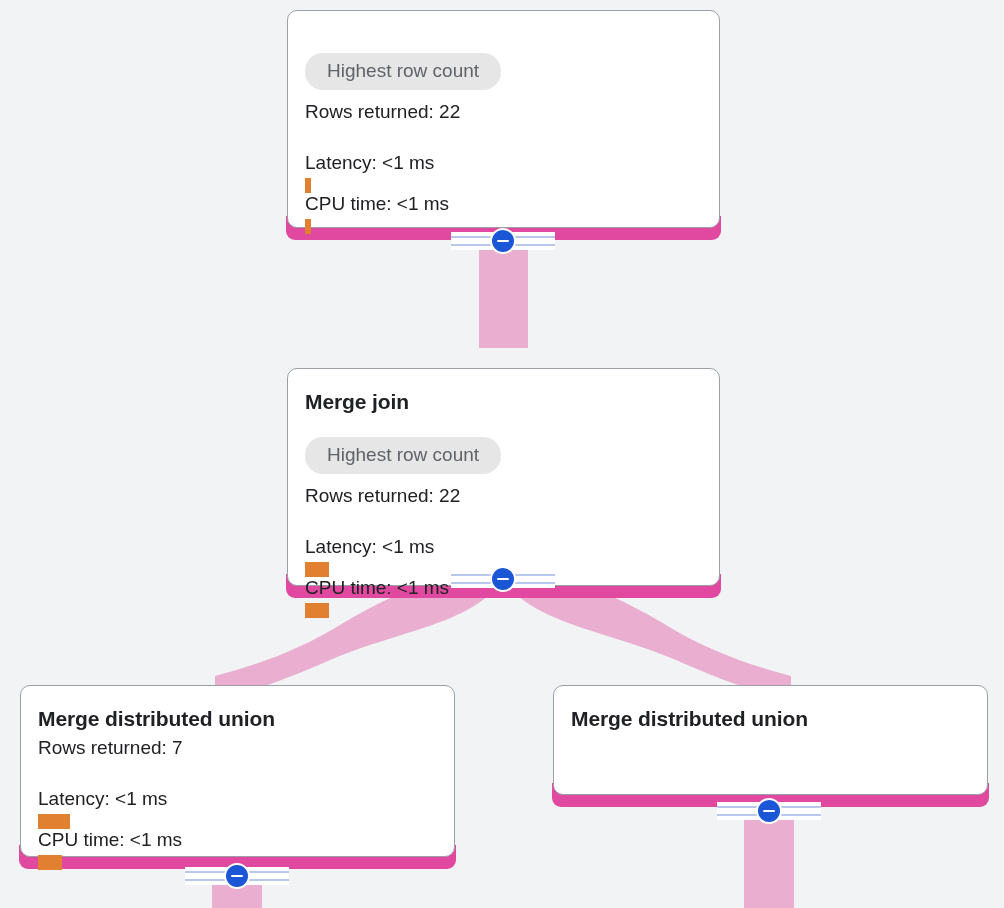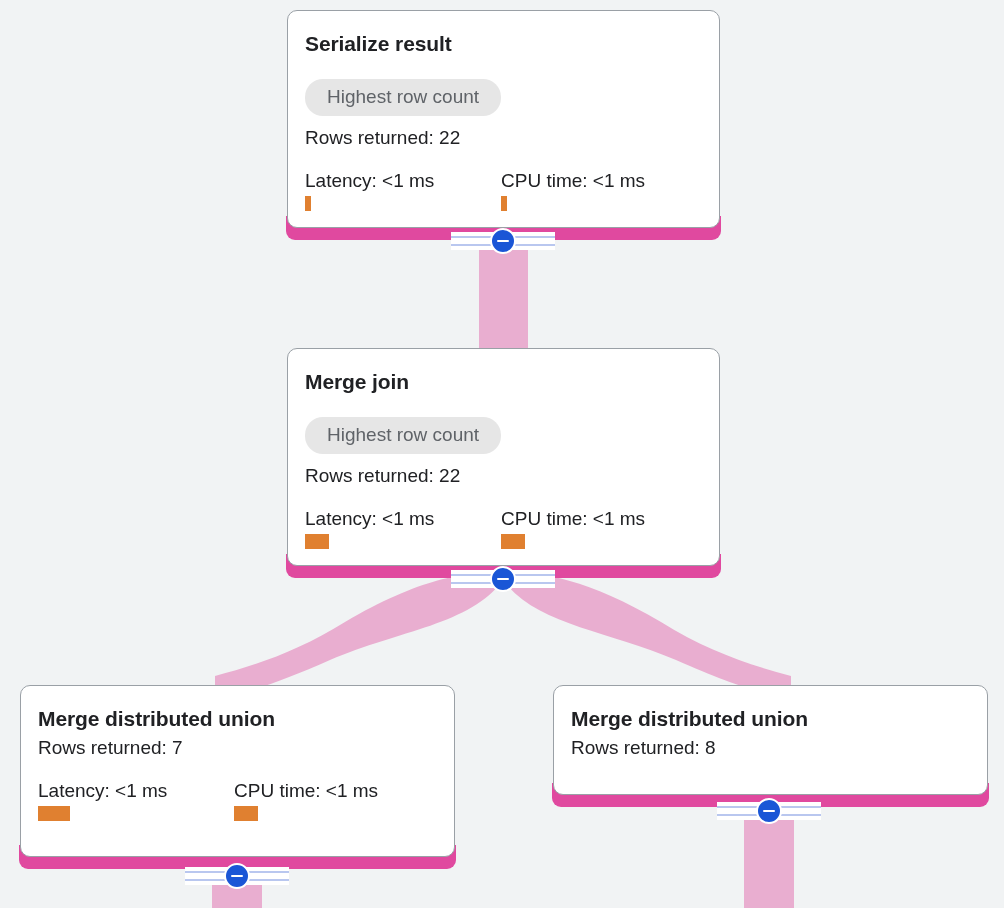--- a/index.html
+++ b/index.html
@@ -88,23 +88,23 @@
   .rows {
     font-size: 19px;
     line-height: 24px;
     color: #202124;
     margin-top: 10px;
     white-space: nowrap;
   }
   .node.compact .rows { margin-top: 4px; }
 
   .metrics {
-    margin-top: 20px;
+    margin-top: 28px;
     display: flex;
-    flex-direction: row;
+    flex-direction: column;
   }
   .metric {
     display: flex;
     flex-direction: column;
   }
   .metric.latency { width: 196px; }
   .metric-label {
     font-size: 19px;
     line-height: 22px;
     color: #202124;
@@ -194,37 +194,36 @@
              Z" fill="#e9aed0"></path>
 
     <path d="M 212 869 L 262 869 L 262 908 L 212 908 Z" fill="#e9aed0"></path>
 
     <path d="M 744 804 L 794 804 L 794 908 L 744 908 Z" fill="#e9aed0"></path>
   </svg>
 
   <div class="node" style="left:287px; top:10px; width:433px; height:218px;">
     <div class="node-accent"></div>
     <div class="node-card">
-      <div class="node-title">Serialize result</div>
       <div class="chip">Highest row count</div>
       <div class="rows">Rows returned: 22</div>
       <div class="metrics">
         <div class="metric latency">
           <div class="metric-label">Latency: &lt;1 ms</div>
           <div class="metric-bar" style="width:6px;"></div>
         </div>
         <div class="metric cpu">
           <div class="metric-label">CPU time: &lt;1 ms</div>
           <div class="metric-bar" style="width:6px;"></div>
         </div>
       </div>
     </div>
   </div>
 
-  <div class="node" style="left:287px; top:348px; width:433px; height:218px;">
+  <div class="node" style="left:287px; top:368px; width:433px; height:218px;">
     <div class="node-accent"></div>
     <div class="node-card">
       <div class="node-title">Merge join</div>
       <div class="chip">Highest row count</div>
       <div class="rows">Rows returned: 22</div>
       <div class="metrics">
         <div class="metric latency">
           <div class="metric-label">Latency: &lt;1 ms</div>
           <div class="metric-bar" style="width:24px;"></div>
         </div>
@@ -251,21 +250,20 @@
           <div class="metric-bar" style="width:24px;"></div>
         </div>
       </div>
     </div>
   </div>
 
   <div class="node compact" style="left:553px; top:685px; width:435px; height:110px;">
     <div class="node-accent"></div>
     <div class="node-card">
       <div class="node-title">Merge distributed union</div>
-      <div class="rows">Rows returned: 8</div>
     </div>
   </div>
 
   <div class="toggle" style="left:503px; top:241px;">
     <div class="rails">
       <div class="rail r1"></div>
       <div class="rail r2"></div>
     </div>
     <div class="knob"></div>
   </div>

